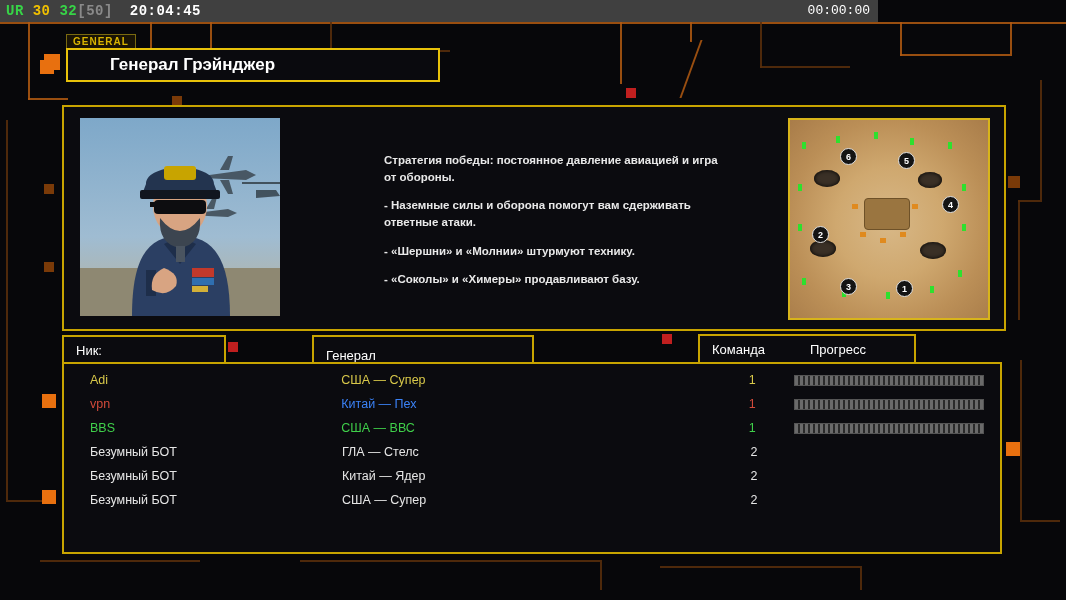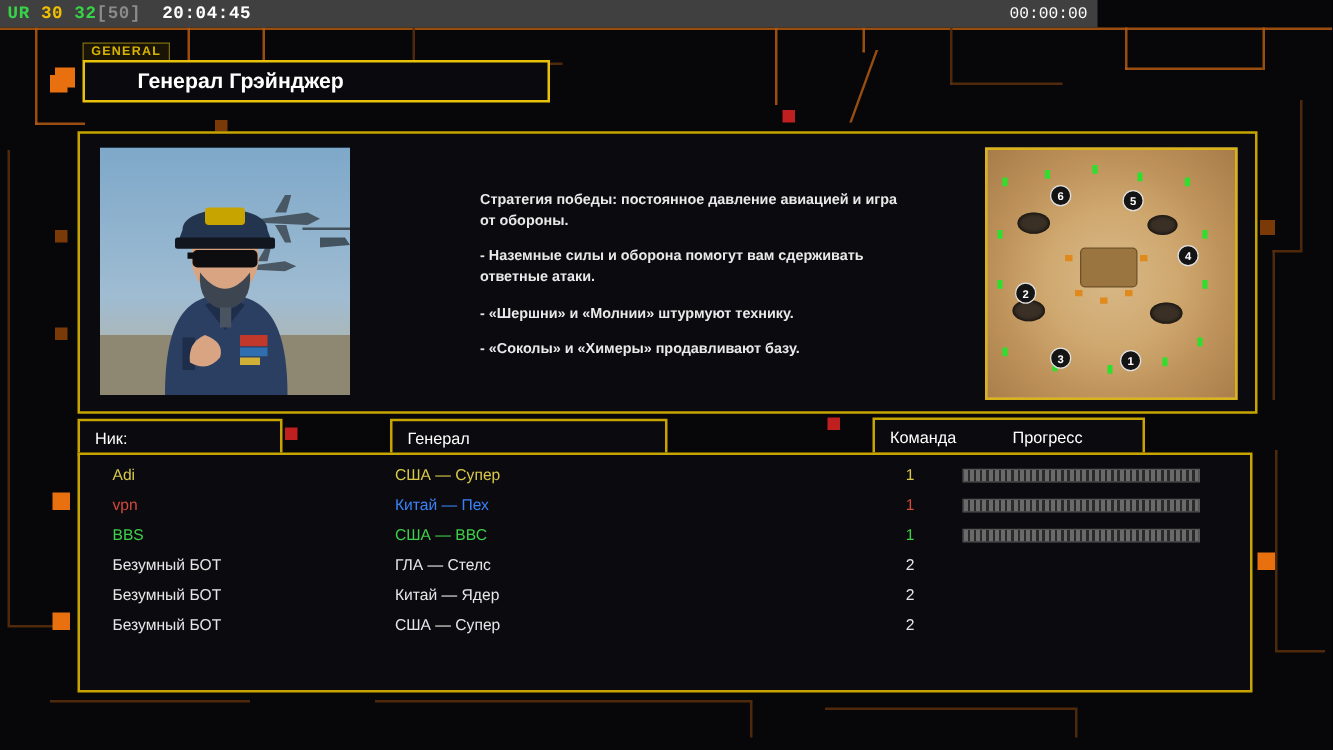--- a/index.html
+++ b/index.html
@@ -44,30 +44,30 @@
   .mm-rock{position:absolute;border-radius:50%;background:#3a3026;box-shadow:inset 0 0 4px #000;}
   .mm-base{position:absolute;background:#9a7540;border:1px solid #6e5128;}
   .mm-num{position:absolute;width:15px;height:15px;border-radius:50%;background:#141414;border:1px solid #e0e0e0;color:#fff;font-size:9px;font-weight:bold;display:flex;align-items:center;justify-content:center;}
   .mm-green{position:absolute;width:4px;height:7px;background:#2ee02e;}
   .mm-orange{position:absolute;width:6px;height:5px;background:#e08a1e;}
 
   
   .hdr{position:absolute;height:26px;border:2px solid #c8a400;background:#0b0b0f;display:flex;align-items:center;}
   .hdr span{color:#fff;font-size:13px;padding-left:12px;}
   .hdr-nick{left:62px;top:335px;width:160px;}
-  .hdr-gen{left:312px;top:335px;width:218px;}
+  .hdr-gen{left:312px;top:335px;width:218px;align-items:flex-end;}
   .hdr-team{left:698px;top:334px;width:214px;display:flex;}
   .hdr-team .t1{width:86px;}
   .hdr-team .t2{}
 
   
   .list{position:absolute;left:62px;top:362px;width:940px;height:192px;border:2px solid #c8a400;background:#0b0b0f;padding-top:4px;box-sizing:border-box;}
   .row{height:24px;display:flex;align-items:center;font-size:12.5px;}
   .cell-nick{width:252px;padding-left:26px;box-sizing:border-box;}
-  .cell-gen{width:370px;}
+  .cell-gen{width:370px;margin-left:26px;}
   .cell-team{width:84px;text-align:center;}
   .cell-prog{flex:1;padding-right:16px;}
   .bar{height:9px;background:repeating-linear-gradient(90deg,#6a6a6a 0 3px,#2a2a2a 3px 5px);border:1px solid #555;width:188px;}
 
   
   .resolution{position:absolute;left:0;top:548px;width:1066px;text-align:center;color:#fff;font-size:24px;font-family:"Liberation Serif",serif;}
 </style>
 </head>
 <body>
 

